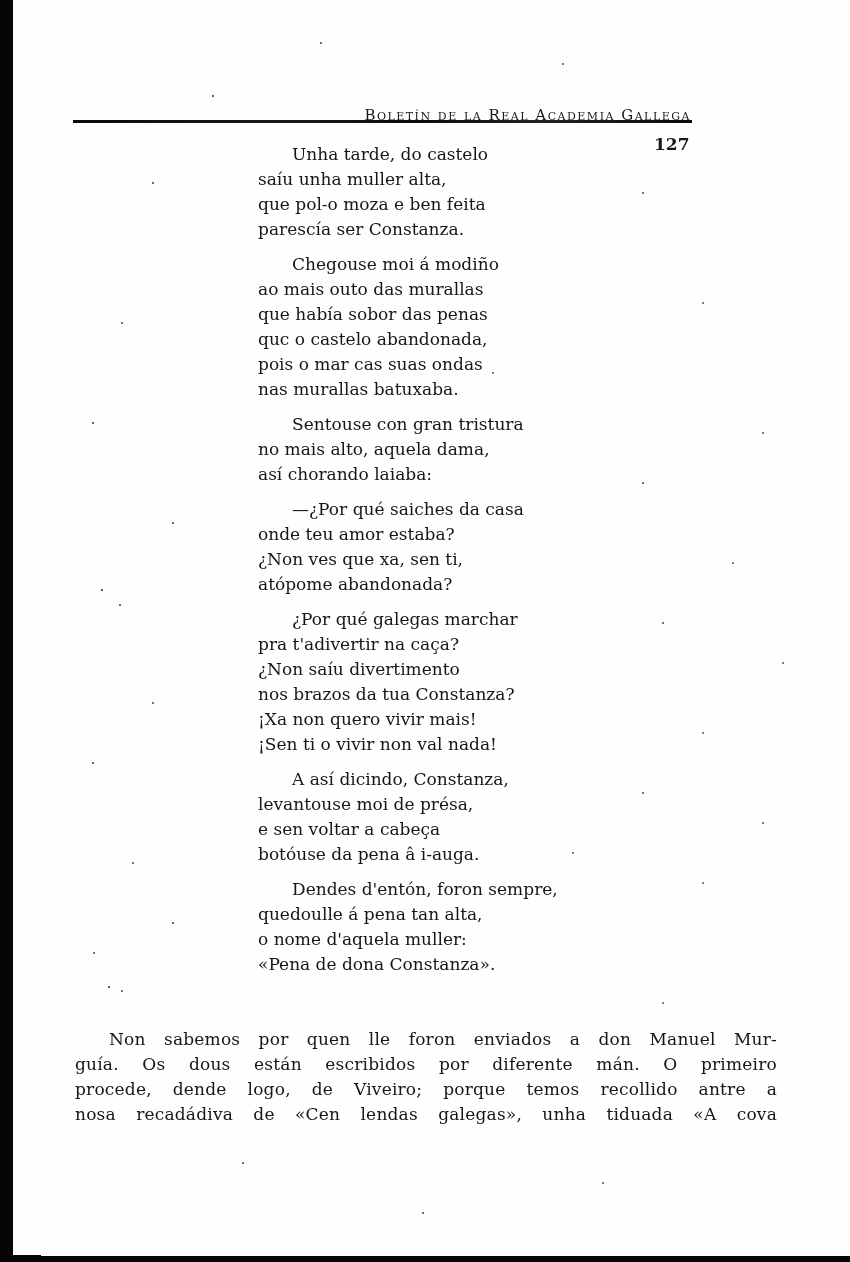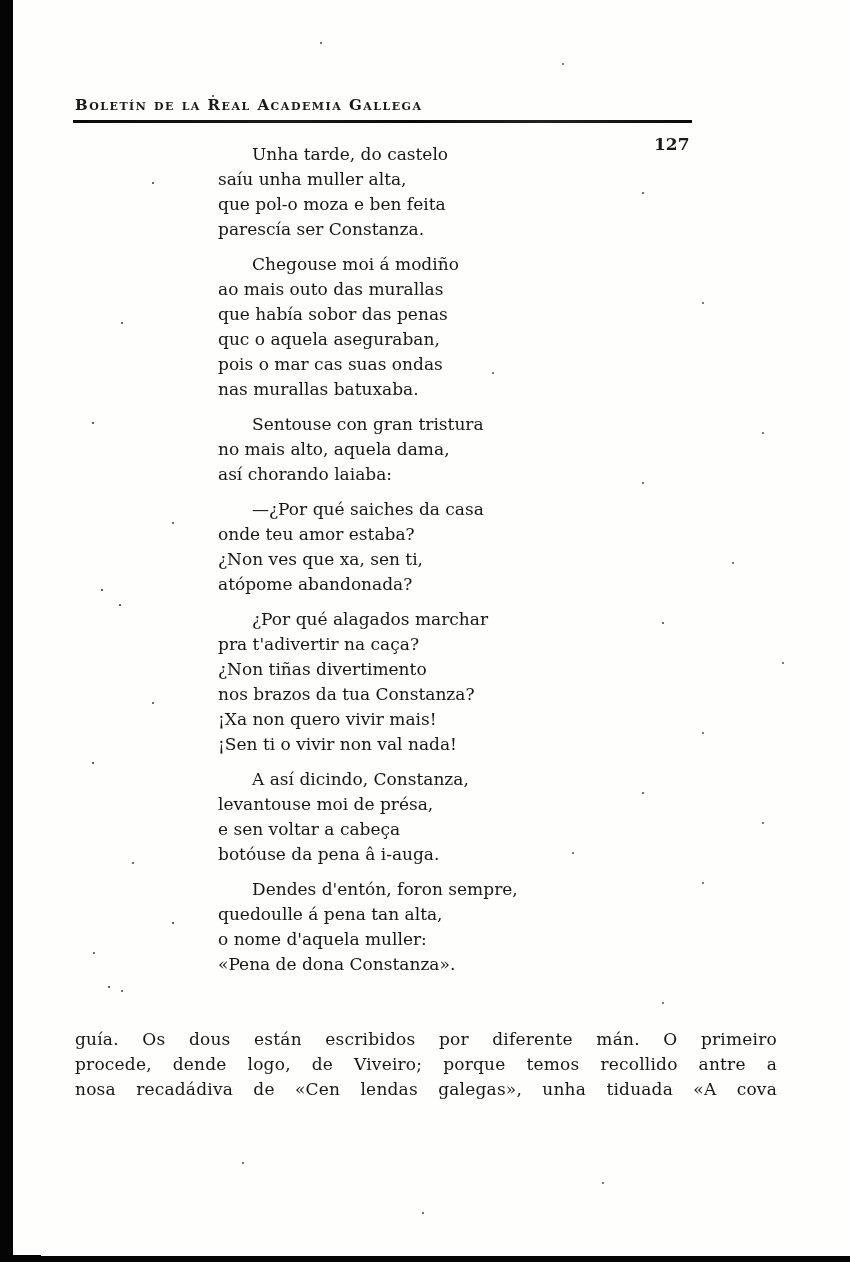--- a/index.html
+++ b/index.html
@@ -23,25 +23,25 @@
     content: ""; position: absolute; left: 13px; bottom: 0;
     width: 28px; height: 7px; background: #050505;
   }
   .edge-bottom {
     position: absolute; left: 0; top: 1256px;
     width: 850px; height: 6px;
     background: #050505;
   }
   
   .journal-title {
-    position: absolute; top: 96px; left: 75px; width: 616px;
-    text-align: left;
+    position: absolute; top: 106px; left: 75px; width: 616px;
+    text-align: right;
     font-size: 15px;
     font-variant: small-caps;
-    font-weight: bold;
+    font-weight: normal;
     letter-spacing: 1.5px;
     color: #191919;
     white-space: nowrap;
   }
   .page-number {
     position: absolute; top: 98px; left: 654px;
     font-size: 17px;
     font-weight: bold;
     color: #191919;
     margin-top: 36px;
@@ -53,21 +53,21 @@
   }
   
   .poem {
     position: absolute; top: 142px; left: 218px;
     font-size: 17px;
     line-height: 25px;
     color: #161616;
   }
   .stanza { margin: 0 0 10px 0; }
   .stanza .poem-line:first-child { text-indent: 34px; }
-  .poem-line { white-space: nowrap; }
+  .poem-line { white-space: nowrap; margin-left: 40px; }
   
   .prose {
     position: absolute; top: 1027px; left: 75px;
     width: 702px;
     font-size: 17px;
     line-height: 25px;
     color: #161616;
   }
   .prose-line {
     text-align: justify;
@@ -113,42 +113,42 @@
       <div class="poem-line">Unha tarde, do castelo</div>
       <div class="poem-line">saíu unha muller alta,</div>
       <div class="poem-line">que pol-o moza e ben feita</div>
       <div class="poem-line">parescía ser Constanza.</div>
     </div>
 
     <div class="stanza">
       <div class="poem-line">Chegouse moi á modiño</div>
       <div class="poem-line">ao mais outo das murallas</div>
       <div class="poem-line">que había sobor das penas</div>
-      <div class="poem-line">quc o aquela aseguraban,</div>
+      <div class="poem-line">quc o castelo abandonada,</div>
       <div class="poem-line">pois o mar cas suas ondas</div>
       <div class="poem-line">nas murallas batuxaba.</div>
     </div>
 
     <div class="stanza">
       <div class="poem-line">Sentouse con gran tristura</div>
       <div class="poem-line">no mais alto, aquela dama,</div>
       <div class="poem-line">así chorando laiaba:</div>
     </div>
 
     <div class="stanza">
       <div class="poem-line">—¿Por qué saiches da casa</div>
       <div class="poem-line">onde teu amor estaba?</div>
       <div class="poem-line">¿Non ves que xa, sen ti,</div>
       <div class="poem-line">atópome abandonada?</div>
     </div>
 
     <div class="stanza">
-      <div class="poem-line">¿Por qué alagados marchar</div>
+      <div class="poem-line">¿Por qué galegas marchar</div>
       <div class="poem-line">pra t'adivertir na caça?</div>
-      <div class="poem-line">¿Non tiñas divertimento</div>
+      <div class="poem-line">¿Non saíu divertimento</div>
       <div class="poem-line">nos brazos da tua Constanza?</div>
       <div class="poem-line">¡Xa non quero vivir mais!</div>
       <div class="poem-line">¡Sen ti o vivir non val nada!</div>
     </div>
 
     <div class="stanza">
       <div class="poem-line">A así dicindo, Constanza,</div>
       <div class="poem-line">levantouse moi de présa,</div>
       <div class="poem-line">e sen voltar a cabeça</div>
       <div class="poem-line">botóuse da pena â i-auga.</div>
@@ -157,18 +157,19 @@
     <div class="stanza">
       <div class="poem-line">Dendes d'entón, foron sempre,</div>
       <div class="poem-line">quedoulle á pena tan alta,</div>
       <div class="poem-line">o nome d'aquela muller:</div>
       <div class="poem-line">«Pena de dona Constanza».</div>
     </div>
 
   </div>
 
   <div class="prose">
+    <div class="prose-line first">Non sabemos por quen lle foron enviados a don Manuel Mur-</div>
     <div class="prose-line">guía. Os dous están escribidos por diferente mán. O primeiro</div>
     <div class="prose-line">procede, dende logo, de Viveiro; porque temos recollido antre a</div>
     <div class="prose-line">nosa recadádiva de «Cen lendas galegas», unha tiduada «A cova</div>
   </div>
 
 </div>
 
 </body></html>

